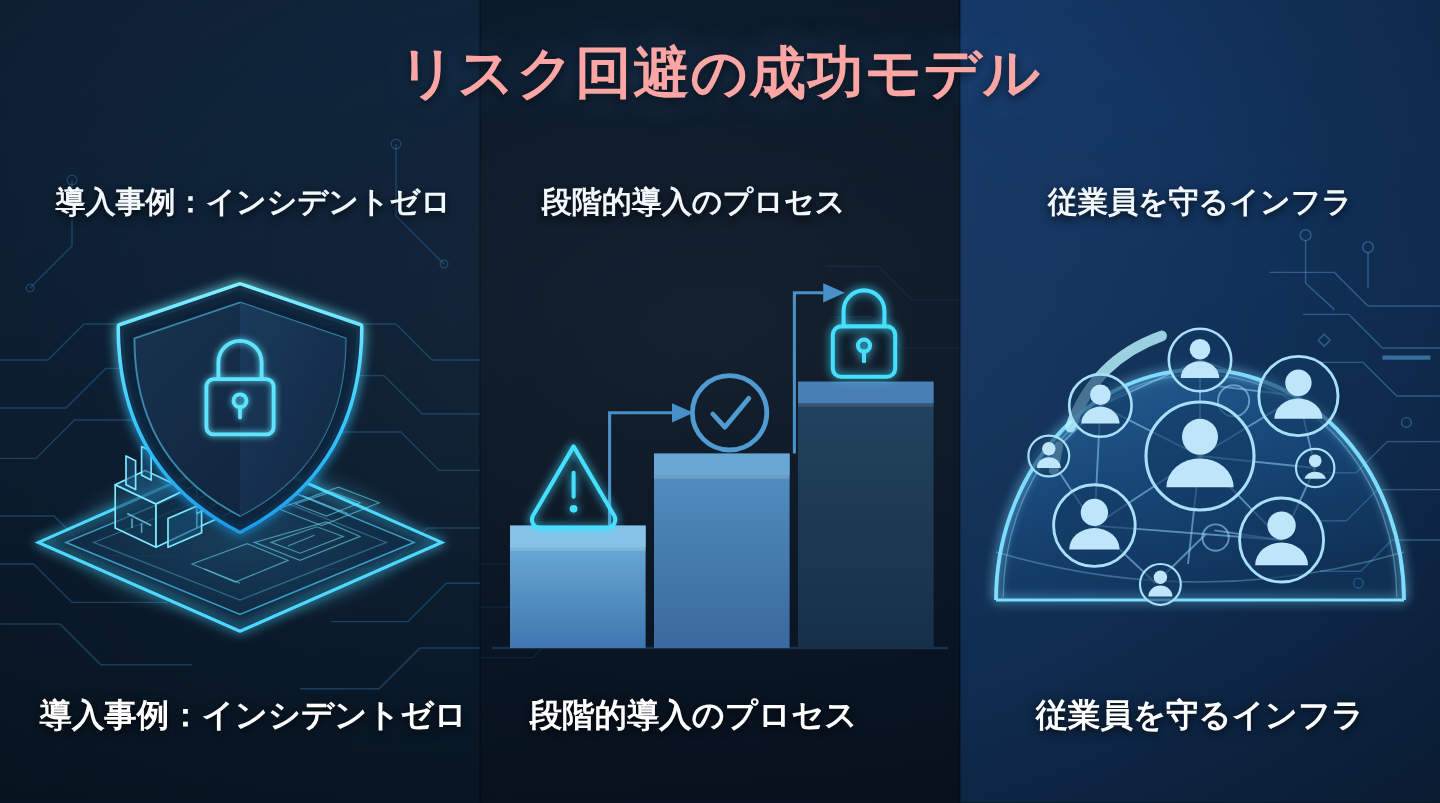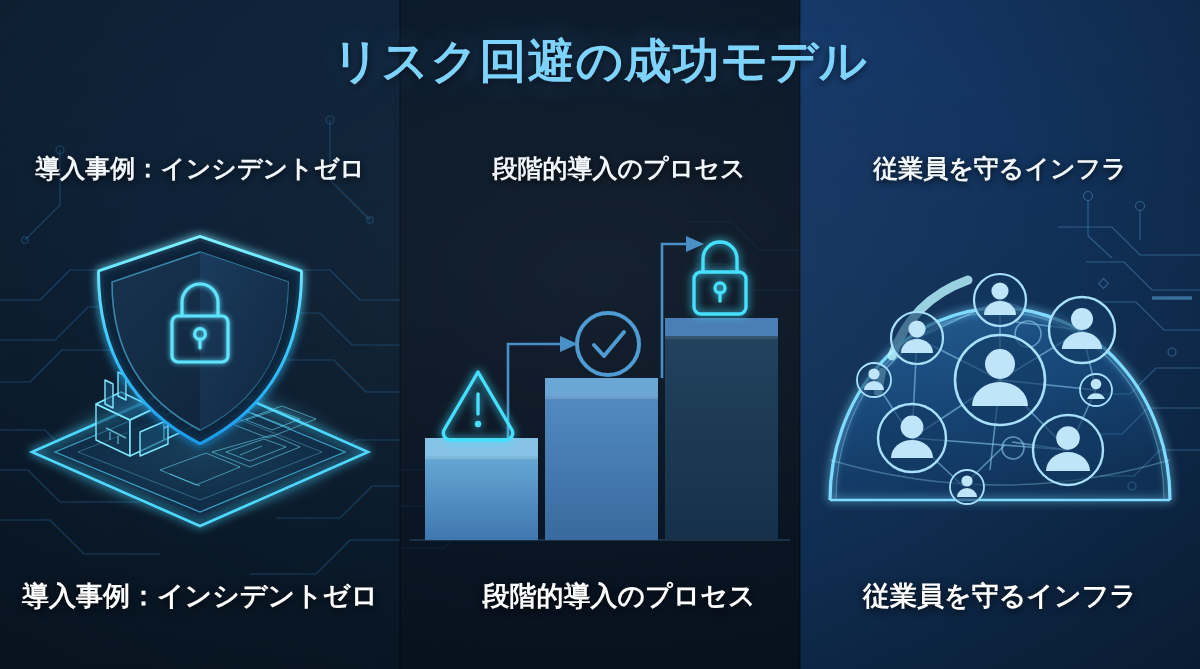--- a/index.html
+++ b/index.html
@@ -47,21 +47,21 @@
   }
 
   
   #title {
     position: absolute;
     left: 0; top: 30px;
     width: 1200px;
     text-align: center;
     font-size: 47px;
     font-weight: 700;
-    color: #7dd3fc;
+    color: #fca5a5;
     letter-spacing: 1px;
     text-shadow: 0 2px 10px rgba(0,0,0,0.75), 0 0 28px rgba(90,170,255,0.32);
     z-index: 30;
   }
   .col-head {
     position: absolute;
     top: 152px;
     width: 400px;
     text-align: center;
     font-size: 25px;
@@ -74,22 +74,22 @@
     position: absolute;
     top: 578px;
     width: 400px;
     text-align: center;
     font-size: 27px;
     font-weight: 700;
     color: #ffffff;
     text-shadow: 0 2px 8px rgba(0,0,0,0.85);
     z-index: 30;
   }
-  #head-1, #foot-1 { left: 0; }
-  #head-2, #foot-2 { left: 419px; font-family: Liberation Mono, monospace; }
+  #head-1, #foot-1 { left: 11px; }
+  #head-2, #foot-2 { left: 378px; font-family: Liberation Mono, monospace; }
   #head-3, #foot-3 { left: 800px; text-align: center; }
 
   
   .art {
     position: absolute;
     inset: 0;
     z-index: 10;
   }
   svg { display: block; overflow: visible; }
 </style>

